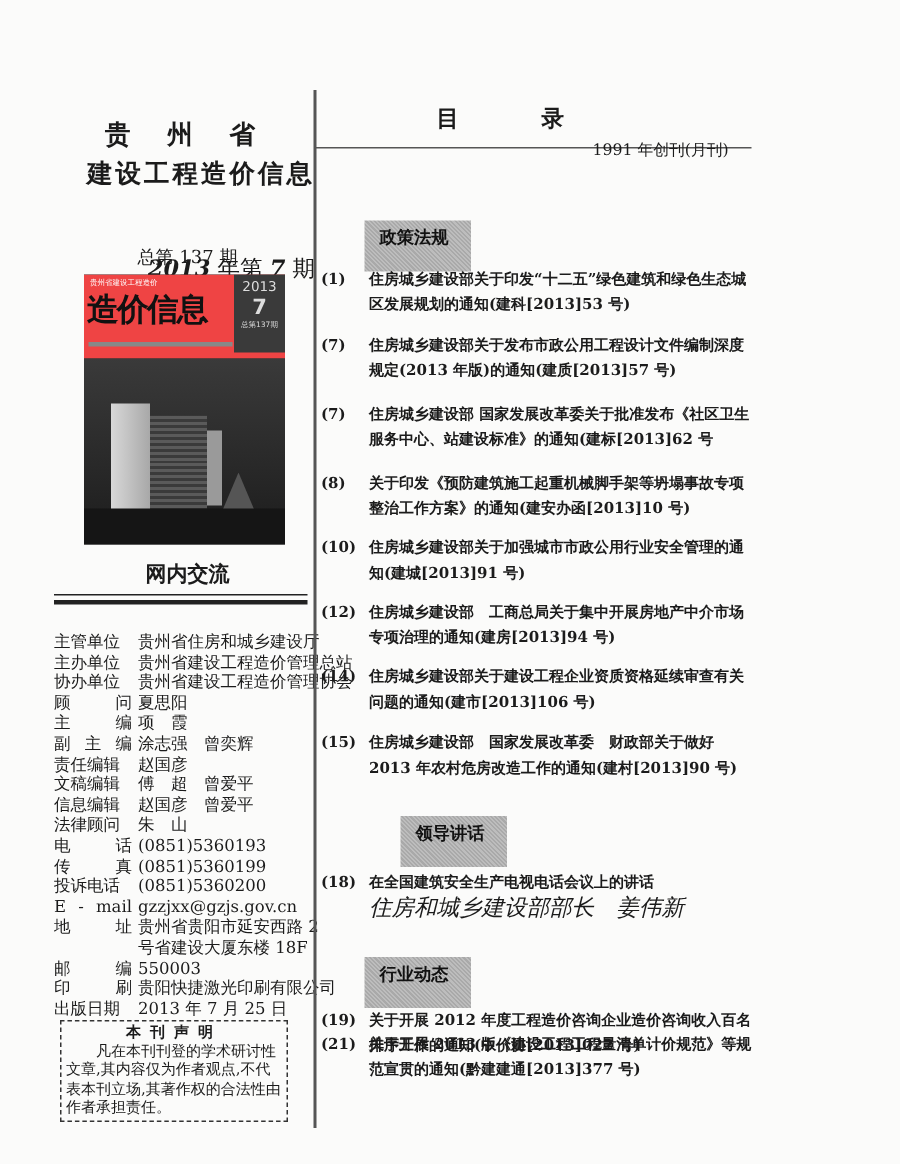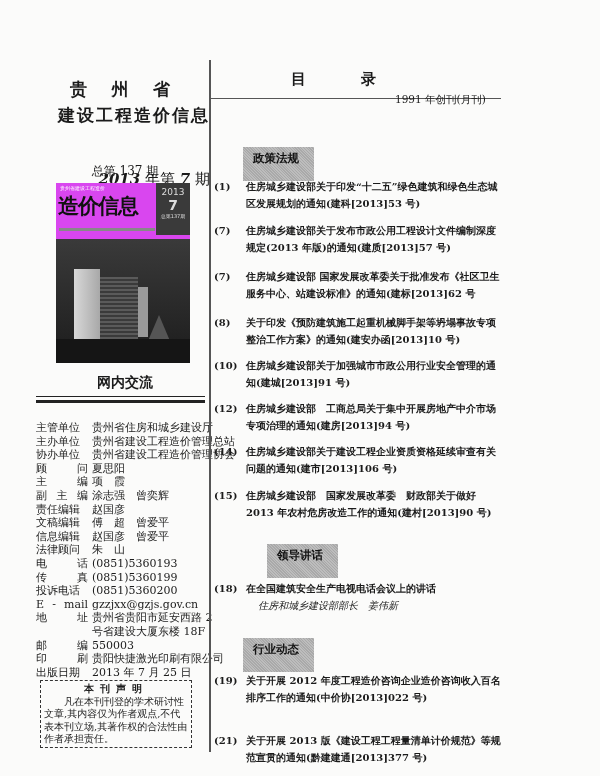--- a/index.html
+++ b/index.html
@@ -26,21 +26,21 @@
     }
     .issue .cn { font-style: normal; font-weight: normal; }
     .total {
       left: 40px; top: 163px; width: 170px; text-align: center; font-size: 12px;
     }
     .cover {
       left: 56px; top: 183px; width: 134px; height: 180px;
       background: #2a2a2a; overflow: hidden;
     }
     .cover-top {
-      position: absolute; left: 0; top: 0; width: 134px; height: 56px; background: #d946ef;
+      position: absolute; left: 0; top: 0; width: 134px; height: 56px; background: #ef4444;
     }
     .cover-sub { position: absolute; left: 4px; top: 2px; font-size: 5px; color: #fff; font-family: "DejaVu Sans", sans-serif; }
     .cover-title {
       position: absolute; left: 2px; top: 9px; font-size: 21px; font-weight: bold; color: #111;
       font-family: "DejaVu Sans", sans-serif; letter-spacing: -1px;
     }
     .cover-en { position: absolute; left: 3px; top: 45px; width: 96px; height: 3px; background: #888; }
     .cover-side {
       position: absolute; left: 100px; top: 0; width: 34px; height: 52px; background: #3a3a3a; color: #ddd;
       font-family: "DejaVu Sans", sans-serif; text-align: center;
@@ -87,21 +87,21 @@
 
     .sec {
       position: absolute; left: 243px; width: 71px; height: 34px;
       background: repeating-linear-gradient(45deg, #a9a9a9 0 1px, #bdbdbd 1px 2px);
       font-family: "DejaVu Sans", sans-serif; font-size: 11.5px; font-weight: bold; color: #111;
       line-height: 22px; padding-left: 10px; box-sizing: border-box;
     }
     .entry { position: absolute; left: 214px; width: 290px; font-size: 10px; line-height: 17px; }
     .entry .num { position: absolute; left: 0; top: 0; width: 28px; font-weight: bold; }
     .entry .txt { margin-left: 32px; font-weight: bold; }
-    .entry .sub { margin-left: 44px; font-style: italic; font-size: 10px; }
+    .entry .sub { margin-left: 32px; font-style: italic; font-size: 15px; }
   </style>
 </head>
 <body>
 
 <div class="abs prov">
   <span>贵</span>
   <span>州</span>
   <span>省</span>
 </div>
 <div class="abs mag-title">建设工程造价信息</div>
@@ -312,17 +312,17 @@
     </div>
     <div class="entry" style="top: 580px;">
       <span class="num">(18)</span>
       <div class="txt">在全国建筑安全生产电视电话会议上的讲话</div>
       <div class="sub">住房和城乡建设部部长　姜伟新</div>
     </div>
     <div class="entry" style="top: 672px;">
       <span class="num">(19)</span>
       <div class="txt">关于开展 2012 年度工程造价咨询企业造价咨询收入百名排序工作的通知(中价协[2013]022 号)</div>
     </div>
-    <div class="entry" style="top: 732px;">
+    <div class="entry" style="top: 688px;">
       <span class="num">(21)</span>
       <div class="txt">关于开展 2013 版《建设工程工程量清单计价规范》等规范宣贯的通知(黔建建通[2013]377 号)</div>
     </div>
   </div>
 
 </body></html>

